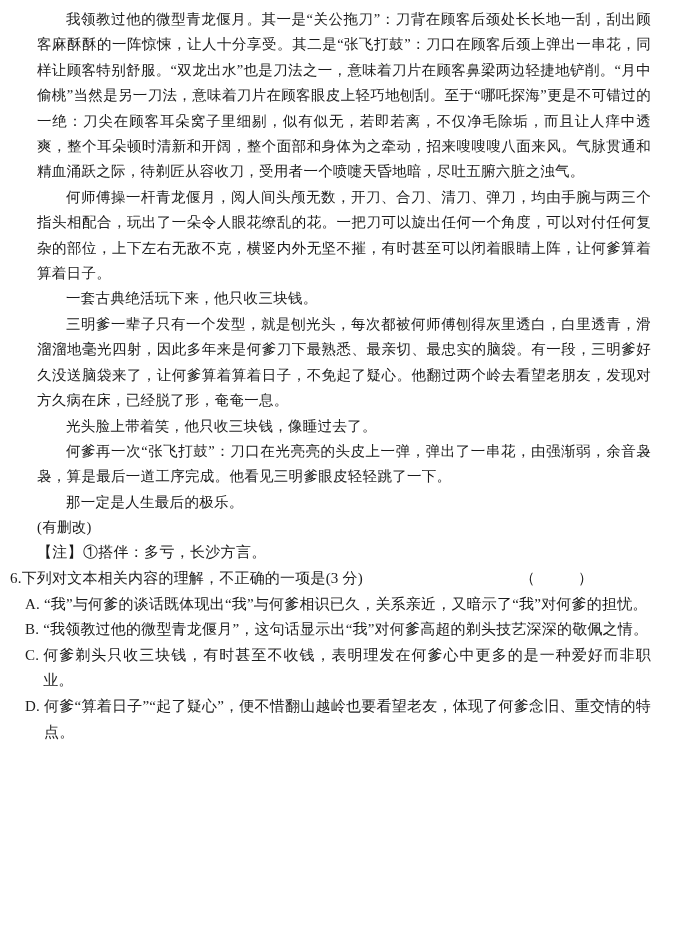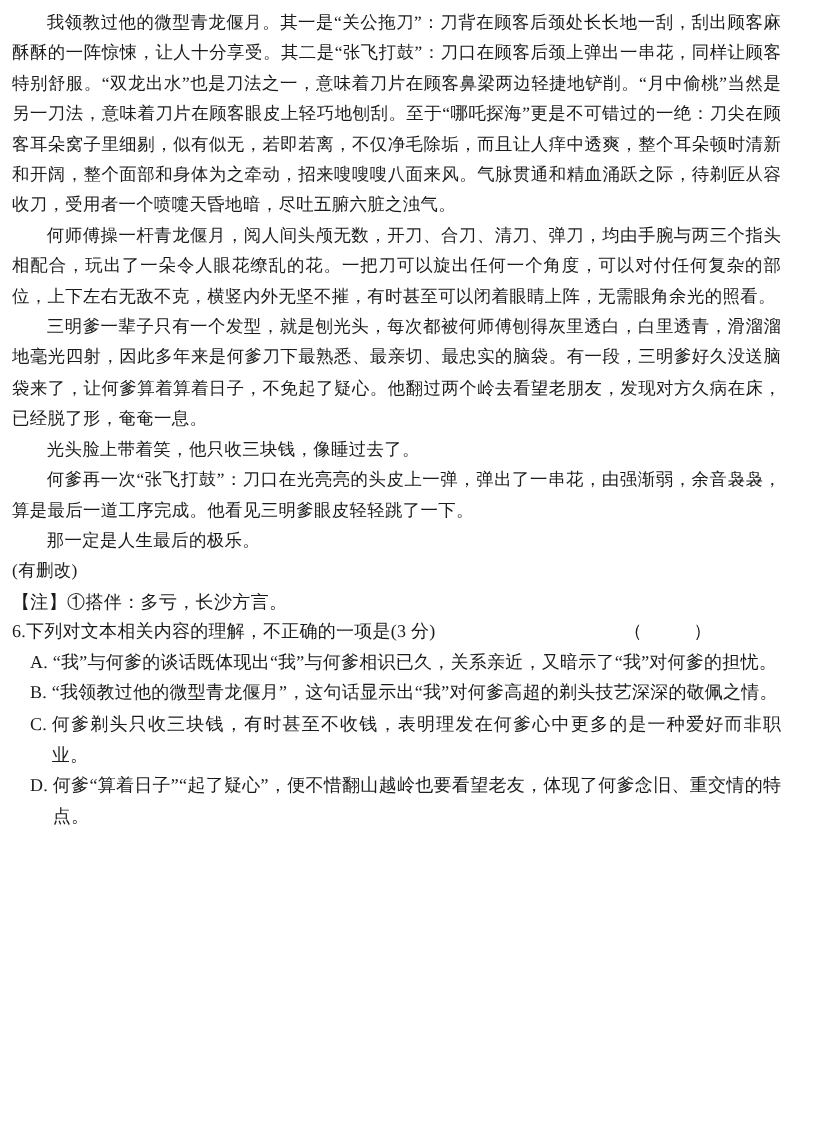--- a/index.html
+++ b/index.html
@@ -16,37 +16,38 @@
   }
   .page {
     box-sizing: border-box;
     width: 679px;
     min-height: 944px;
     padding: 7px 28px 4px 10px;
     background: #ffffff;
   }
   
   .passage {
+    margin-left: 27px;
     font-size: 14.5px;
     line-height: 25.4px;
     letter-spacing: 0.3px;
   }
   .passage p {
     margin: 0;
     text-indent: 2em;
     text-align: justify;
     text-justify: inter-ideograph;
   }
   .passage .attribution {
     text-indent: 0;
     padding-right: 2px;
   }
   .passage .note {
     text-indent: 0;
-    font-family: Liberation Sans, sans-serif;
+    font-family: Liberation Mono, monospace;
     font-size: 15px;
   }
   
   .questions {
     font-size: 15px;
     line-height: 25.6px;
     letter-spacing: 0.2px;
   }
   .q-stem {
     display: flex;
@@ -73,21 +74,22 @@
     text-justify: inter-ideograph;
   }
 </style>
 </head>
 <body>
 
 <div class="page">
 
   <div class="passage">
     <p>我领教过他的微型青龙偃月。其一是“关公拖刀”：刀背在顾客后颈处长长地一刮，刮出顾客麻酥酥的一阵惊悚，让人十分享受。其二是“张飞打鼓”：刀口在顾客后颈上弹出一串花，同样让顾客特别舒服。“双龙出水”也是刀法之一，意味着刀片在顾客鼻梁两边轻捷地铲削。“月中偷桃”当然是另一刀法，意味着刀片在顾客眼皮上轻巧地刨刮。至于“哪吒探海”更是不可错过的一绝：刀尖在顾客耳朵窝子里细剔，似有似无，若即若离，不仅净毛除垢，而且让人痒中透爽，整个耳朵顿时清新和开阔，整个面部和身体为之牵动，招来嗖嗖嗖八面来风。气脉贯通和精血涌跃之际，待剃匠从容收刀，受用者一个喷嚏天昏地暗，尽吐五腑六脏之浊气。</p>
-    <p>何师傅操一杆青龙偃月，阅人间头颅无数，开刀、合刀、清刀、弹刀，均由手腕与两三个指头相配合，玩出了一朵令人眼花缭乱的花。一把刀可以旋出任何一个角度，可以对付任何复杂的部位，上下左右无敌不克，横竖内外无坚不摧，有时甚至可以闭着眼睛上阵，无需眼角余光的照看。</p>
+    <p>何师傅操一杆青龙偃月，阅人间头颅无数，开刀、合刀、清刀、弹刀，均由手腕与两三个指头相配合，玩出了一朵令人眼花缭乱的花。一把刀可以旋出任何一个角度，可以对付任何复杂的部位，上下左右无敌不克，横竖内外无坚不摧，有时甚至可以闭着眼睛上阵，让何爹算着算着日子。</p>
+    <p>一套古典绝活玩下来，他只收三块钱。</p>
     <p>三明爹一辈子只有一个发型，就是刨光头，每次都被何师傅刨得灰里透白，白里透青，滑溜溜地毫光四射，因此多年来是何爹刀下最熟悉、最亲切、最忠实的脑袋。有一段，三明爹好久没送脑袋来了，让何爹算着算着日子，不免起了疑心。他翻过两个岭去看望老朋友，发现对方久病在床，已经脱了形，奄奄一息。</p>
     <p>光头脸上带着笑，他只收三块钱，像睡过去了。</p>
     <p>何爹再一次“张飞打鼓”：刀口在光亮亮的头皮上一弹，弹出了一串花，由强渐弱，余音袅袅，算是最后一道工序完成。他看见三明爹眼皮轻轻跳了一下。</p>
     <p>那一定是人生最后的极乐。</p>
     <p class="attribution">(有删改)</p>
     <p class="note">【注】①搭伴：多亏，长沙方言。</p>
   </div>
 
   <div class="questions">
 

